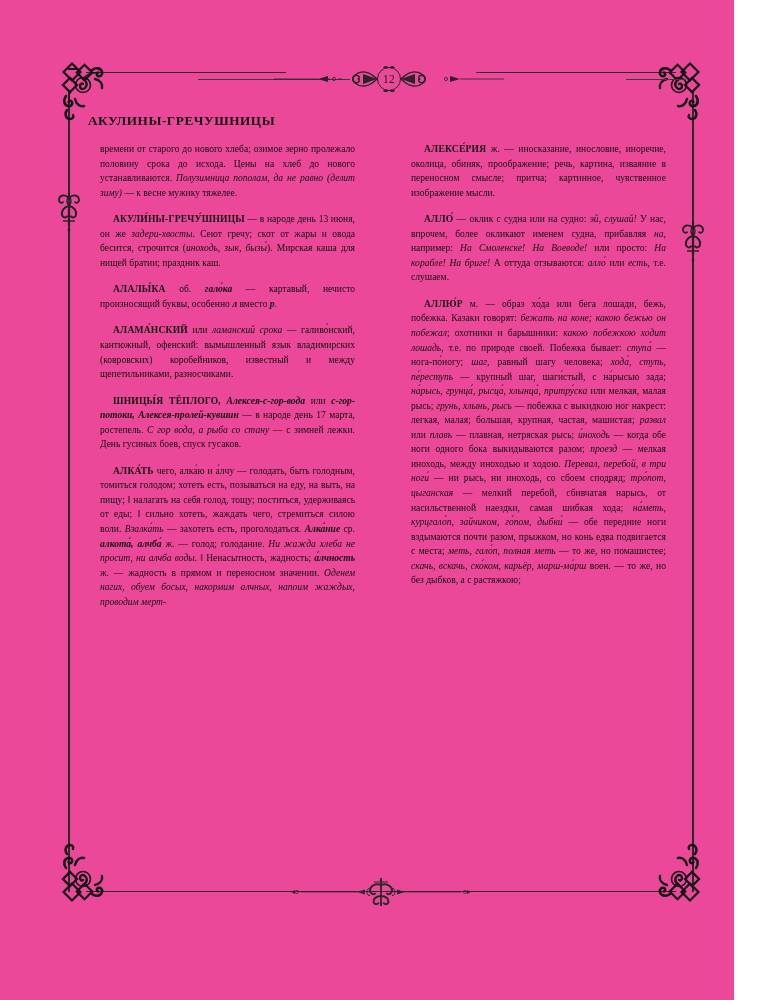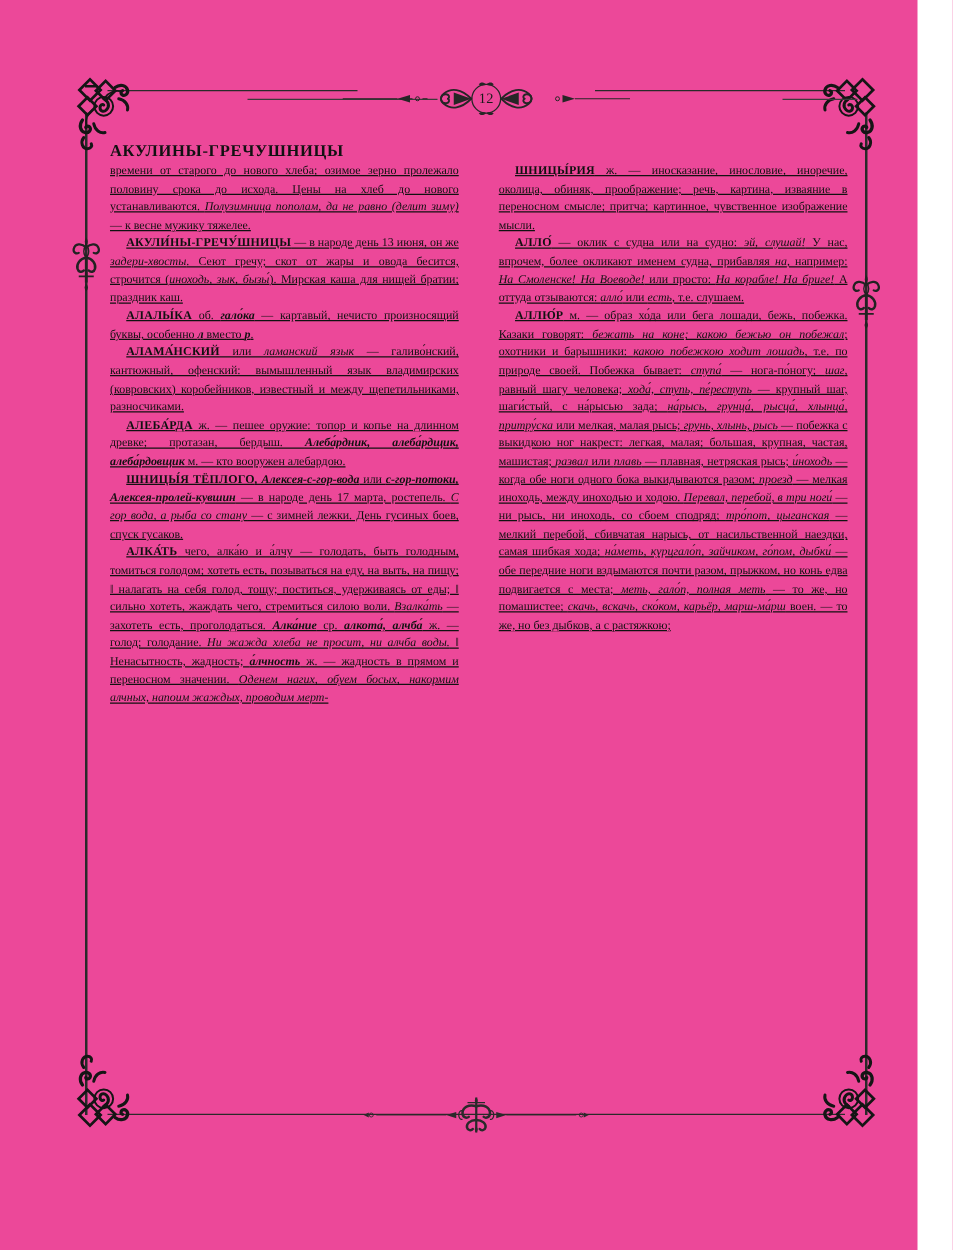--- a/index.html
+++ b/index.html
@@ -130,22 +130,21 @@
   .col {
     width: 279px;
     font-size: 9.55px;
     line-height: 14.55px;
     text-align: justify;
     text-justify: inter-word;
     hyphens: manual;
     color: #111;
   }
   .col p {
-    margin: 0;
-    text-decoration: underline;
+    margin: 12px;
   }
   .entry {
     margin: 0;
     text-indent: 13px;
   }
   .entry.cont {
     text-indent: 0;
   }
   .hw {
     font-weight: bold;
@@ -303,38 +302,37 @@
   <div class="columns">
 
     <div class="col">
 
       <p class="entry cont"><span>времени от старого до нового хлеба; озимое зерно пролежало половину срока до исхода. Цены на хлеб до нового устанавливаются. </span><span class="it">Полузимница пополам, да не равно (делит зиму)</span><span> — к весне мужику тяжелее.</span></p>
 
       <p class="entry"><span class="hw">АКУЛИ́НЫ-ГРЕЧУ́ШНИЦЫ</span><span> — в народе день 13 июня, он же </span><span class="it">задери-хвосты</span><span>. Сеют гречу; скот от жары и овода бесится, строчится (</span><span class="it">иноходь, зык, бызы́</span><span>). Мирская каша для нищей братии; праздник каш.</span></p>
 
       <p class="entry"><span class="hw">АЛАЛЫ́КА</span><span> об. </span><span class="bi">гало́ка</span><span> — картавый, нечисто произносящий буквы, особенно </span><span class="bi">л</span><span> вместо </span><span class="bi">р</span><span>.</span></p>
 
-      <p class="entry"><span class="hw">АЛАМА́НСКИЙ</span><span> или </span><span class="it">ламанский язык</span><span> — галиво́нский, кантюжный, офенский: вымышленный язык владимирских (ковровских) коробейников, известный и между щепетильниками, разносчиками.</span></p>
-
-
-      <p class="entry"><span class="hw">АЛЕБА́РДА</span><span> ж. — пешее оружие: топор и копье на длинном древке; протазан, бердыш. </span><span class="bi">Алеба́рдник, алеба́рдщик, алеба́рдовщик</span><span> м. — кто вооружен алебардою.</span></p>
+      <p class="entry"><span class="hw">АЛАМА́НСКИЙ</span><span> или </span><span class="it">ламанский срока</span><span> — галиво́нский, кантюжный, офенский: вымышленный язык владимирских (ковровских) коробейников, известный и между щепетильниками, разносчиками.</span></p>
+
+
 
 
       <p class="entry"><span class="hw">ШНИЦЫ́Я ТЁПЛОГО</span><span class="bi">, Алексея-с-гор-вода</span><span> или </span><span class="bi">с-гор-потоки, Алексея-пролей-кувшин</span><span> — в народе день 17 марта, ростепель. </span><span class="it">С гор вода, а рыба со стану</span><span> — с зимней лежки. День гусиных боев, спуск гусаков.</span></p>
 
       <p class="entry"><span class="hw">АЛКА́ТЬ</span><span> чего, алка́ю и а́лчу — голодать, быть голодным, томиться голодом; хотеть есть, позываться на еду, на выть, на пищу; ‖ налагать на себя голод, тощу; поститься, удерживаясь от еды; ‖ сильно хотеть, жаждать чего, стремиться силою воли. </span><span class="it">Взалка́ть</span><span> — захотеть есть, проголодаться. </span><span class="bi">Алка́ние</span><span> ср. </span><span class="bi">алкота́, алчба́</span><span> ж. — голод; голодание. </span><span class="it">Ни жажда хлеба не просит, ни алчба воды.</span><span> ‖ Ненасытность, жадность; </span><span class="bi">а́лчность</span><span> ж. — жадность в прямом и переносном значении. </span><span class="it">Оденем нагих, обуем босых, накормим алчных, напоим жаждых, проводим мерт-</span></p>
 
     </div>
 
     <div class="col">
 
 
 
 
-      <p class="entry"><span class="hw">ШНИЦЫ́РИЯ</span><span> ж. — иносказание, инословие, иноречие, околица, обиняк, проображение; речь, картина, изваяние в переносном смысле; притча; картинное, чувственное изображение мысли.</span></p>
+      <p class="entry"><span class="hw">АЛЕКСЕ́РИЯ</span><span> ж. — иносказание, инословие, иноречие, околица, обиняк, проображение; речь, картина, изваяние в переносном смысле; притча; картинное, чувственное изображение мысли.</span></p>
 
 
       <p class="entry"><span class="hw">АЛЛО́</span><span> — оклик с судна или на судно: </span><span class="it">эй, слушай!</span><span> У нас, впрочем, более окликают именем судна, прибавляя </span><span class="it">на</span><span>, например: </span><span class="it">На Смоленске! На Воеводе!</span><span> или просто: </span><span class="it">На корабле! На бриге!</span><span> А оттуда отзываются: </span><span class="it">алло́</span><span> или </span><span class="it">есть</span><span>, т.е. слушаем.</span></p>
 
       <p class="entry"><span class="hw">АЛЛЮ́Р</span><span> м. — образ хо́да или бега лошади, бежь, побежка. Казаки говорят: </span><span class="it">бежать на коне; какою бежью он побежал</span><span>; охотники и барышники: </span><span class="it">какою побежкою ходит лошадь</span><span>, т.е. по природе своей. Побежка бывает: </span><span class="it">ступа́</span><span> — нога-по́ногу; </span><span class="it">шаг</span><span>, равный шагу человека; </span><span class="it">хода́, ступь, пе́реступь</span><span> — крупный шаг, шаги́стый, с на́рысью зада; </span><span class="it">на́рысь, грунца́, рысца́, хлынца́, притру́ска</span><span> или мелкая, малая рысь; </span><span class="it">грунь, хлынь, рысь</span><span> — побежка с выкидкою ног накрест: легкая, малая; большая, крупная, частая, машистая; </span><span class="it">развал</span><span> или </span><span class="it">плавь</span><span> — плавная, нетряская рысь; </span><span class="it">и́ноходь</span><span> — когда обе ноги одного бока выкидываются разом; </span><span class="it">проезд</span><span> — мелкая иноходь, между иноходью и ходою. </span><span class="it">Перевал, перебой, в три ноги́</span><span> — ни рысь, ни иноходь, со сбоем сподряд; </span><span class="it">тро́пот, цыганская</span><span> — мелкий перебой, сбивчатая нарысь, от насильственной наездки, самая шибкая хода; </span><span class="it">на́меть, курцгало́п, зайчиком, го́пом, дыбки́</span><span> — обе передние ноги вздымаются почти разом, прыжком, но конь едва подвигается с места; </span><span class="it">меть, гало́п, полная меть</span><span> — то же, но помашистее; </span><span class="it">скачь, вскачь, ско́ком, карьёр, марш-ма́рш</span><span> воен. — то же, но без дыбков, а с растяжкою;</span></p>
 
     </div>
   </div>
 
   <div class="tailpiece">

